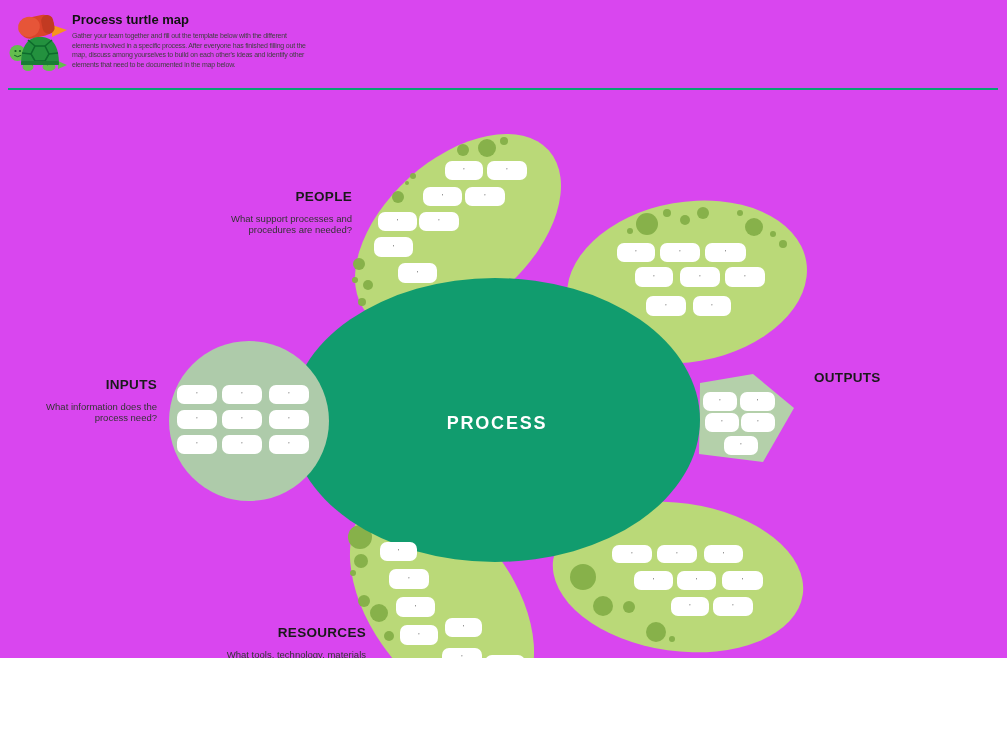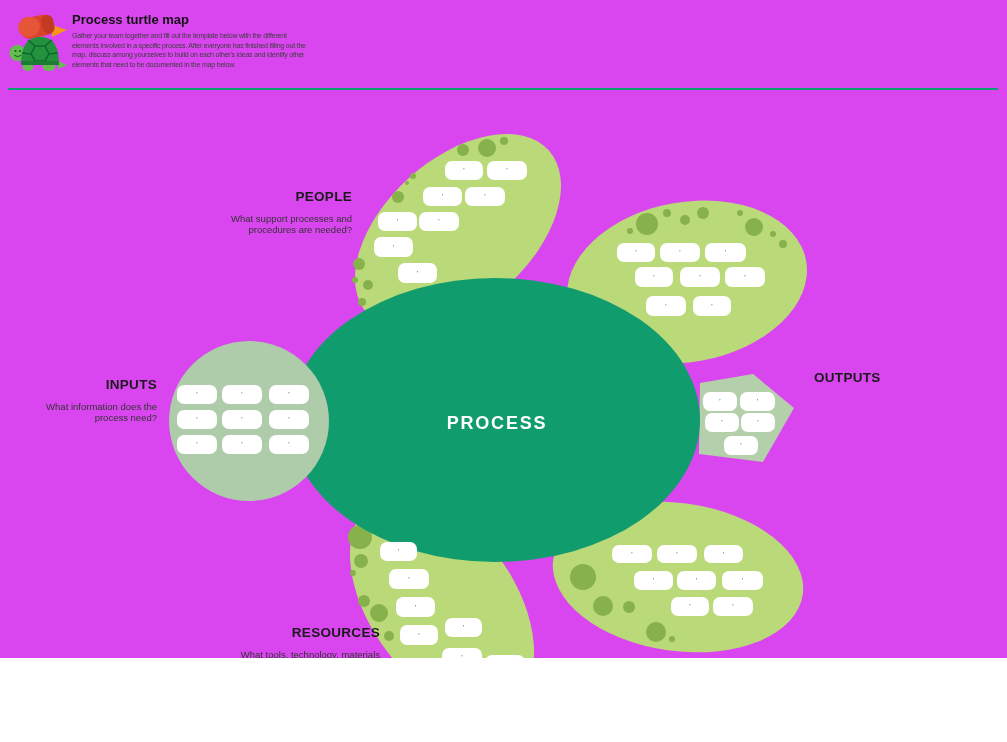--- a/index.html
+++ b/index.html
@@ -189,20 +189,20 @@
 procedures are needed?</div>
   </div>
   <div class="lbl r" style="left:0px;top:378px;width:157px">
     <div class="t">INPUTS</div>
     <div class="d">What information does the
 process need?</div>
   </div>
   <div class="lbl" style="left:814px;top:371px;width:180px">
     <div class="t">OUTPUTS</div>
   </div>
-  <div class="lbl r" style="left:180px;top:626px;width:200px">
+  <div class="lbl r" style="left:166px;top:626px;width:200px">
     <div class="t">RESOURCES</div>
     <div class="d">What tools, technology, materials
 or equipment are needed along
 the way?</div>
   </div>
 
 </div>
 
 </body></html>

